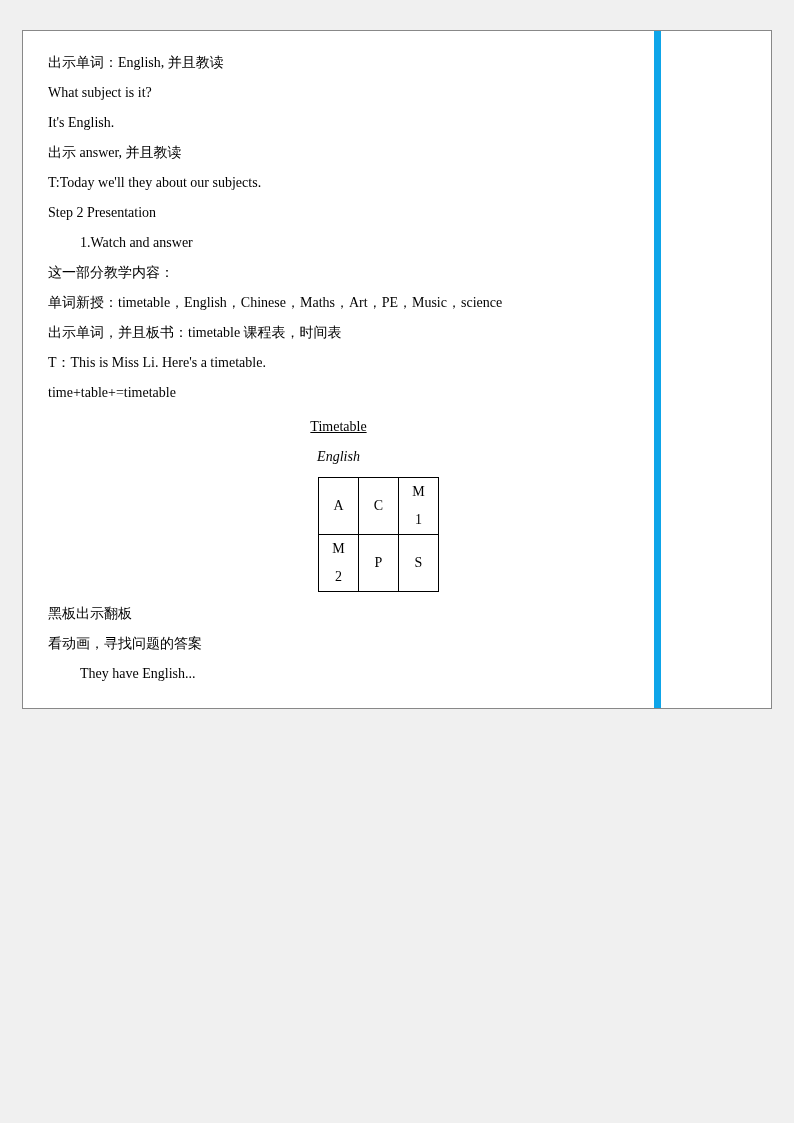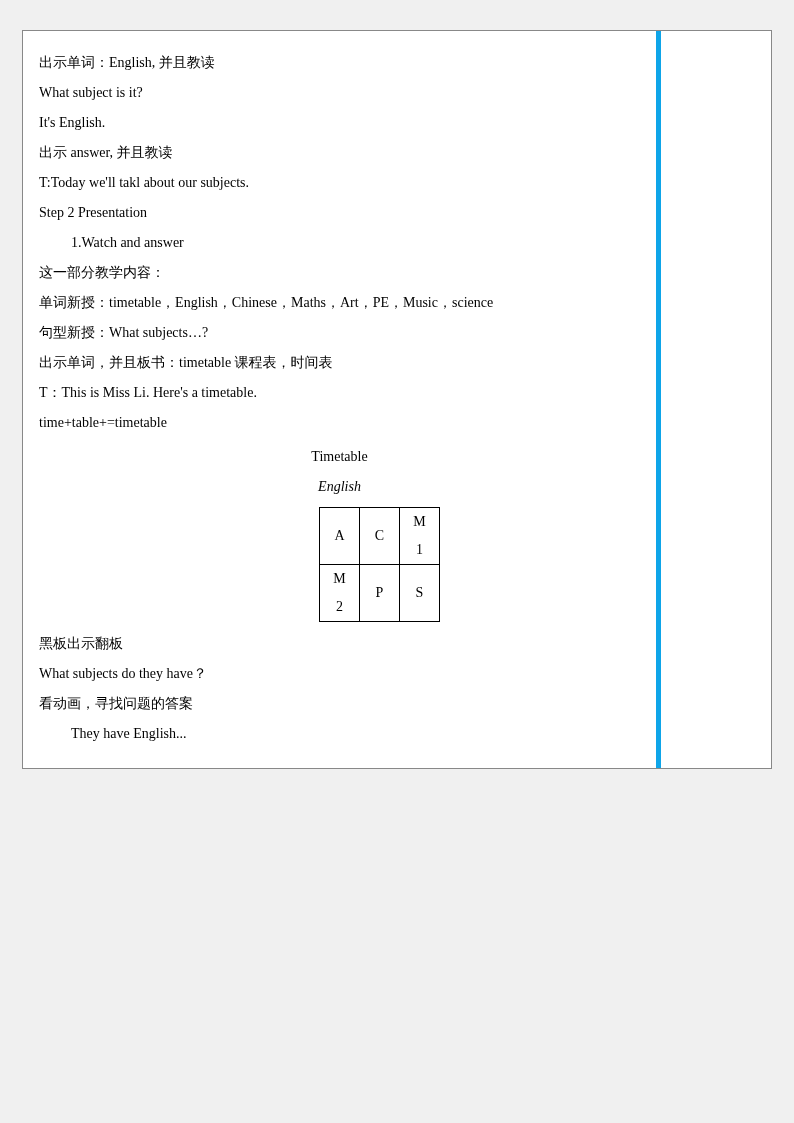--- a/index.html
+++ b/index.html
@@ -22,22 +22,22 @@
     .page-container {
       width: 750px;
       background: #fff;
       border: 1px solid #888;
       display: flex;
       flex-direction: row;
     }
 
     .main-content {
       flex: 1;
-      border-right: 5px solid #0ea5e9;
-      padding: 18px 16px;
+      border-right: 7px solid #0ea5e9;
+      padding: 18px 25px;
       font-size: 14px;
       line-height: 2;
       color: #000;
     }
 
     .side-column {
       width: 110px;
       min-height: 100%;
     }
 
@@ -51,20 +51,21 @@
     }
 
     .timetable-section {
       margin: 6px 0;
     }
 
     .timetable-label {
       text-align: center;
       margin-bottom: 2px;
       font-family: "Times New Roman", serif;
+      text-decoration: underline;
     }
 
     .english-label {
       text-align: center;
       margin-bottom: 6px;
       font-family: "Times New Roman", serif;
       font-style: italic;
     }
 
     .timetable-wrapper {
@@ -105,26 +106,25 @@
 </head>
 <body>
 
 <div class="page-container">
   <div class="main-content">
 
     <span class="content-line">出示单词：English, 并且教读</span>
     <span class="content-line">What subject is it?</span>
     <span class="content-line">It's English.</span>
     <span class="content-line">出示 answer, 并且教读</span>
-    <span class="content-line">T:Today we'll takl about our subjects.</span>
+    <span class="content-line">T:Today we'll they about our subjects.</span>
     <span class="content-line">Step 2 Presentation</span>
     <span class="content-line indent">1.Watch and answer</span>
     <span class="content-line">这一部分教学内容：</span>
     <span class="content-line">单词新授：timetable，English，Chinese，Maths，Art，PE，Music，science</span>
-    <span class="content-line">句型新授：What subjects…?</span>
 
 
     <span class="content-line">出示单词，并且板书：timetable  课程表，时间表</span>
     <span class="content-line">T：This is Miss Li. Here's a timetable.</span>
     <span class="content-line">time+table+=timetable</span>
 
     <div class="timetable-section">
       <div class="timetable-label">Timetable</div>
       <div class="english-label">English</div>
       <div class="timetable-wrapper">
@@ -139,19 +139,18 @@
               <td>M<br>2</td>
               <td>P</td>
               <td>S</td>
             </tr>
           </tbody>
         </table>
       </div>
     </div>
 
     <span class="content-line">黑板出示翻板</span>
-    <span class="content-line">What subjects do they have？</span>
     <span class="content-line">看动画，寻找问题的答案</span>
     <span class="content-line indent">They have English...</span>
 
   </div>
   <div class="side-column"></div>
 </div>
 
 </body></html>

